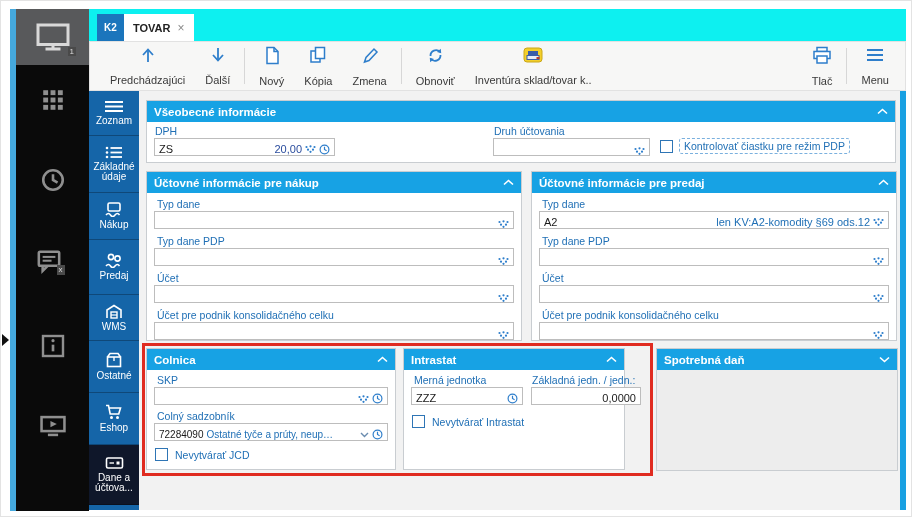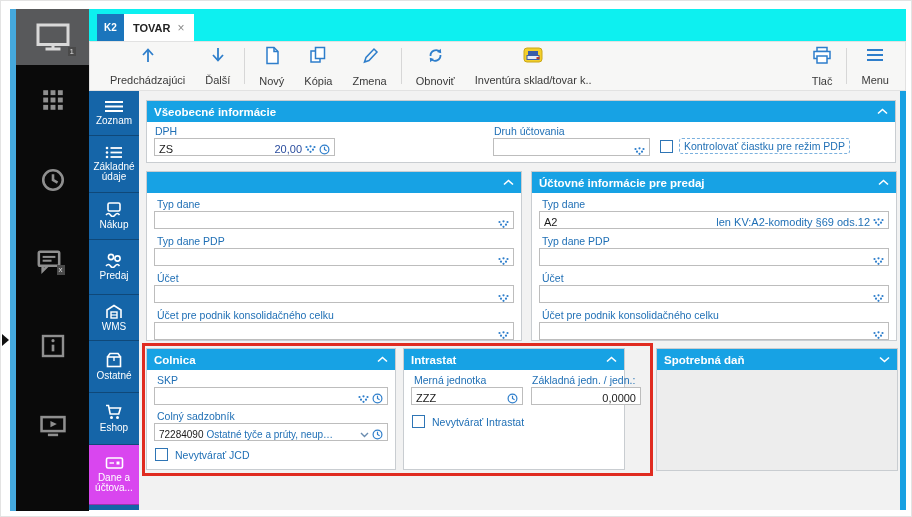--- a/index.html
+++ b/index.html
@@ -25,21 +25,21 @@
   .tb-left{display:flex;align-items:stretch;padding-left:10px;}
   .tb-right{display:flex;align-items:stretch;margin-left:auto;padding-right:6px;}
   .tb-btn{display:flex;flex-direction:column;align-items:center;justify-content:center;gap:10px;padding:0 10px;cursor:default;}
   .tb-btn .lbl{font-size:11px;color:#3a3a3a;white-space:nowrap;}
   .tb-sep{width:1px;background:#d7d7d7;margin:6px 4px;}
 
   
   .nav-rail{position:absolute;left:88px;top:90px;width:50px;height:419px;background:#1565a8;display:flex;flex-direction:column;}
   .nav-item{display:flex;flex-direction:column;align-items:center;justify-content:center;gap:3px;border-bottom:1px solid rgba(0,0,0,.28);padding:4px 1px;}
   .nav-item .nlbl{font-size:10px;color:#fff;text-align:center;line-height:10px;}
-  .nav-item.active{background:#d946ef;}
+  .nav-item.active{background:#0f172a;}
   .nav-fill{flex:1;background:#1565a8;}
 
   
   .content{position:absolute;left:138px;top:90px;width:761px;height:419px;background:#f2f2f2;}
   .right-strip{position:absolute;left:899px;top:90px;width:6px;height:419px;background:#18a0e2;}
 
   .panel{position:absolute;background:#fff;border:1px solid #c9cdd1;}
   .panel-h{height:21px;background:#17a2e4;color:#fff;font-size:11.5px;font-weight:bold;display:flex;align-items:center;padding:0 7px;}
   .panel-h .chev{margin-left:auto;display:flex;align-items:center;}
   .flabel{position:absolute;font-size:10.5px;color:#1f6fb5;white-space:nowrap;}
@@ -323,20 +323,21 @@
             </g>
           </svg>
       </span>
     </div>
     <div class="cbx" style="left:513px;top:39px;"></div>
     <span class="cblbl focus-ring" style="left:532px;top:37px;">Kontrolovať čiastku pre režim PDP</span>
   </div>
 
   <div class="panel" style="left:145px;top:170px;width:376px;height:170px;">
     <div class="panel-h">
+      <span>Účtovné informácie pre nákup</span>
       <span class="chev">
           <svg width="11" height="7" viewBox="0 0 11 7">
             <polyline points="1,5.5 5.5,1.5 10,5.5" fill="none" stroke="#fff" stroke-width="1.6"></polyline>
           </svg>
         </span>
     </div>
     <span class="flabel" style="left:10px;top:26px;">Typ dane</span>
     <div class="finput" style="left:7px;top:39px;width:360px;">
       <span></span>
       <span class="rgt">

